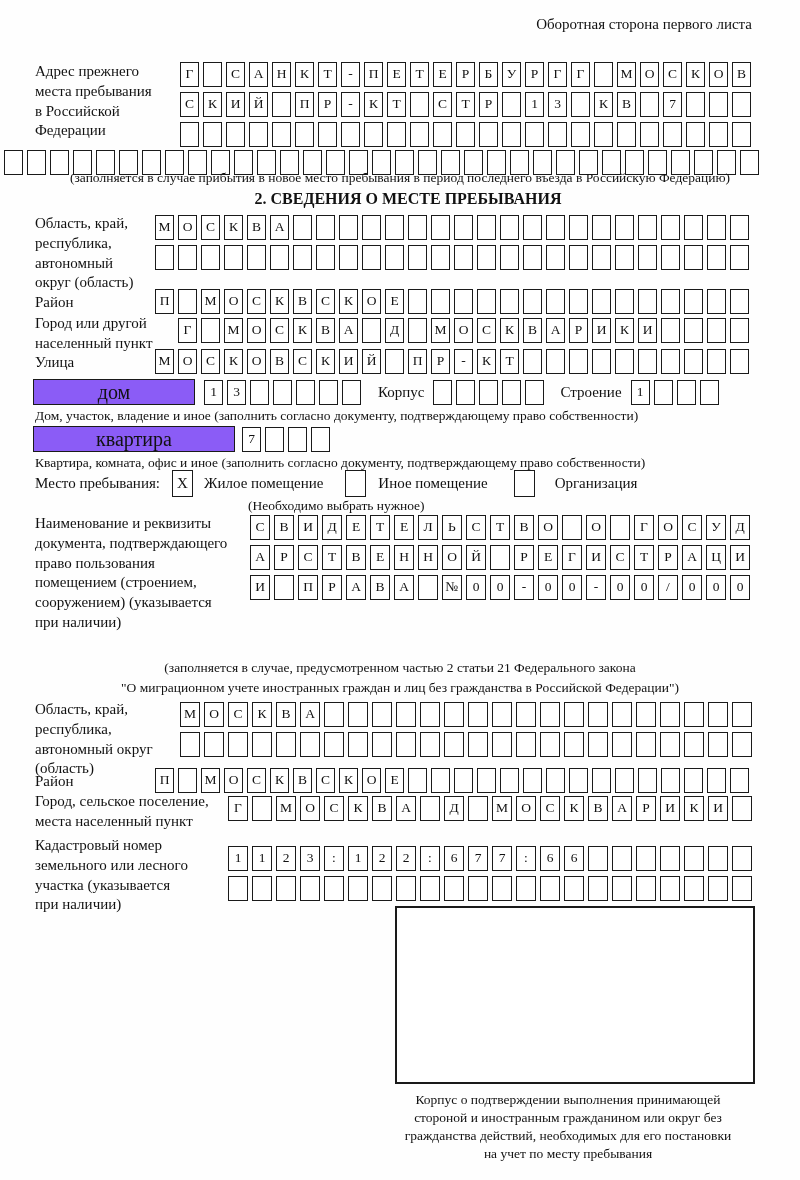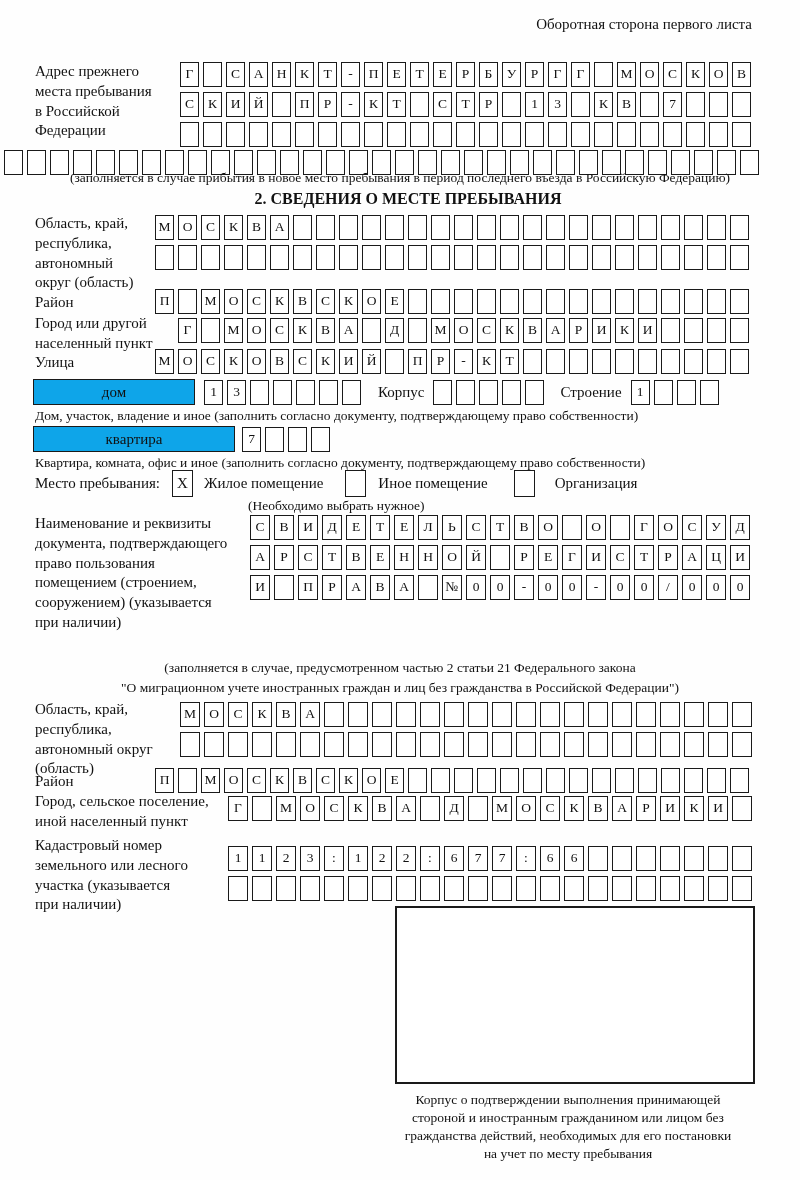--- a/index.html
+++ b/index.html
@@ -37,21 +37,21 @@
   .caption { font-size: 13.5px; text-align: center; }
   .caption.center { width: 100%; text-align: center; left: 0; }
 
   .heading { width: 100%; left: 8px; text-align: center; font-weight: bold; font-size: 16px; }
   .heading2 { width: 100%; left: 0; text-align: center; font-weight: bold; font-size: 15.5px; }
 
   .hrow { display: flex; align-items: center; }
   .labelbox {
     border: 1.5px solid #1a1a1a; height: 26px;
     display: flex; align-items: center; justify-content: center;
-    font-size: 15px; background: #0ea5e9;
+    font-size: 20px; background: #8b5cf6;
   }
   .inline-label { font-size: 15px; white-space: nowrap; }
 
   .checkbox {
     width: 21px; height: 27px;
     border: 1.5px solid #1a1a1a;
     font-size: 15px; line-height: 24px; text-align: center;
     background: #fff; flex: 0 0 auto;
   }
   .stay-row { display: flex; align-items: center; }
@@ -575,21 +575,21 @@
       <div class="cell"></div>
       <div class="cell"></div>
       <div class="cell"></div>
       <div class="cell"></div>
       <div class="cell"></div>
       <div class="cell"></div>
     </div>
 
   <div class="abs label" style="left:35px; top:792px; width:195px;">
       <div>Город, сельское поселение,</div>
-      <div>иной населенный пункт</div>
+      <div>места населенный пункт</div>
     </div>
   <div class="abs cells wide" style="left:228px; top:796px;">
       <div class="cell">Г</div>
       <div class="cell"></div>
       <div class="cell">М</div>
       <div class="cell">О</div>
       <div class="cell">С</div>
       <div class="cell">К</div>
       <div class="cell">В</div>
       <div class="cell">А</div>
@@ -662,18 +662,18 @@
         <div class="cell"></div>
         <div class="cell"></div>
         <div class="cell"></div>
         <div class="cell"></div>
       </div>
   </div>
 
   <div class="abs mark-box" style="left:395px; top:906px; width:360px; height:178px;"></div>
   <div class="abs mark-caption" style="left:368px; top:1091px; width:400px;">
       <div>Корпус о подтверждении выполнения принимающей</div>
-      <div>стороной и иностранным гражданином или лицом без</div>
+      <div>стороной и иностранным гражданином или округ без</div>
       <div>гражданства действий, необходимых для его постановки</div>
       <div>на учет по месту пребывания</div>
     </div>
 
 </div>
 
 </body></html>

